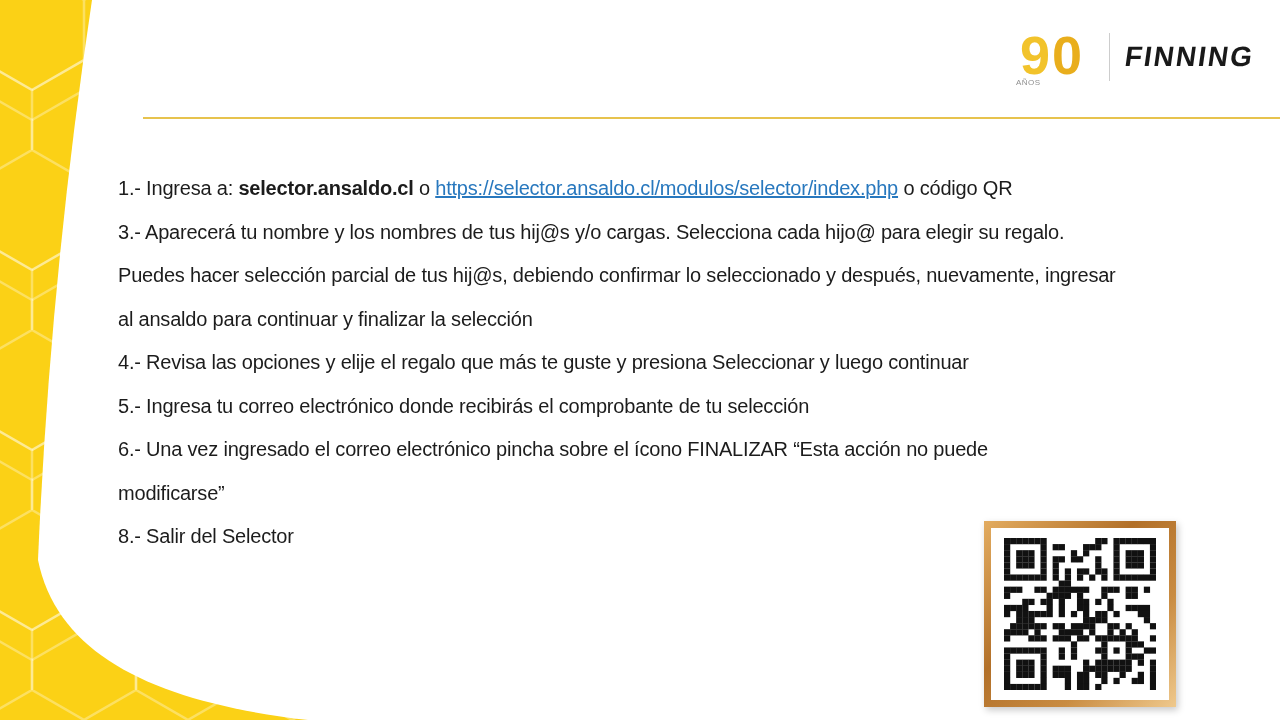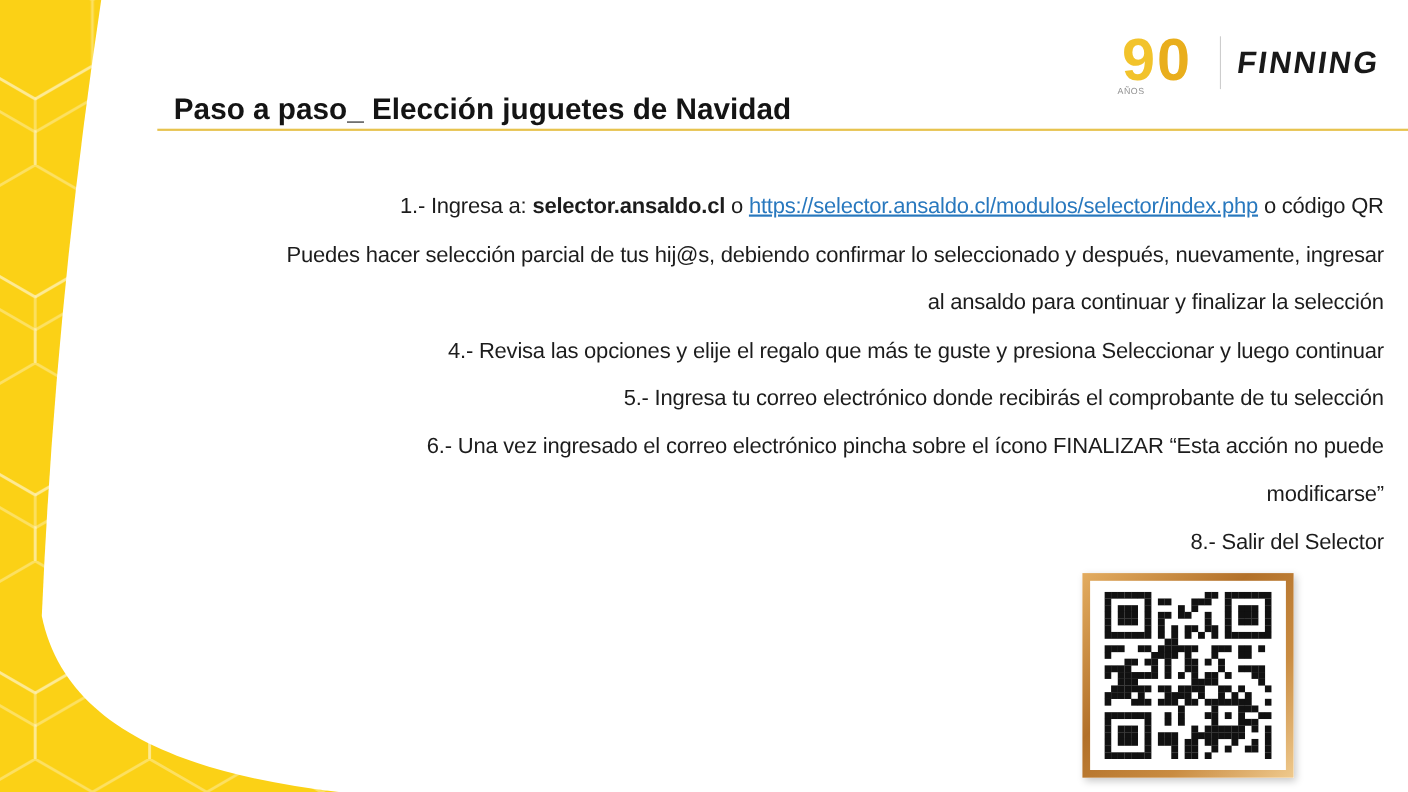--- a/index.html
+++ b/index.html
@@ -15,21 +15,21 @@
     font-size:27px;font-weight:700;color:#141414;letter-spacing:0;
   }
   .rule{
     position:absolute;left:143px;top:117px;width:1137px;height:2px;
     background:var(--rule-gold,#E7C34E);
   }
   
   .steps{position:absolute;left:118px;top:167px;width:1140px;}
   .line{
     height:43.5px;line-height:43.5px;font-size:20px;letter-spacing:-0.2px;
-    color:var(--text-color,#1C1C1C);white-space:nowrap;text-align:right;
+    color:var(--text-color,#1C1C1C);white-space:nowrap;
   }
   .seg-b{font-weight:700;}
   .seg-link{color:var(--link-blue,#2878BE);text-decoration:underline;cursor:pointer;}
   .seg-bb{color:var(--password-blue,#1B75BC);font-weight:700;}
   
   .logo{position:absolute;top:26px;right:20px;display:flex;align-items:center;gap:15px;height:62px;}
   .ninety{position:relative;width:78px;height:62px;}
   .digit{position:absolute;font-weight:800;font-size:54px;line-height:58px;top:0;}
   .digit-9{left:4px;color:#F2C32B;z-index:1;}
   .digit-0{left:36px;color:#E9AE1C;z-index:2;}
@@ -74,25 +74,25 @@
   <div class="logo">
     <div class="ninety">
       <span class="digit digit-9">9</span>
       <span class="digit digit-0">0</span>
       <span class="anos">AÑOS</span>
     </div>
     <div class="logo-divider"></div>
     <div class="brand">FINNING</div>
   </div>
 
-  <div class="title">Paso a paso_ Elección juguetes de Navidad</div>
   <div class="rule"></div>
 
   <div class="steps" id="steps">
       <div class="line"><span>1.- Ingresa a: </span><span class="seg-b">selector.ansaldo.cl</span><span> o </span><span class="seg-link">https://selector.ansaldo.cl/modulos/selector/index.php</span><span> o código QR</span></div>
+      <div class="line"><span>3.- Aparecerá tu nombre y los nombres de tus hij@s y/o cargas. Selecciona cada hijo@ para elegir su regalo.</span></div>
       <div class="line"><span>Puedes hacer selección parcial de tus hij@s, debiendo confirmar lo seleccionado y después, nuevamente, ingresar</span></div>
       <div class="line"><span>al ansaldo para continuar y finalizar la selección</span></div>
       <div class="line"><span>4.- Revisa las opciones y elije el regalo que más te guste y presiona Seleccionar y luego continuar</span></div>
       <div class="line"><span>5.- Ingresa tu correo electrónico donde recibirás el comprobante de tu selección</span></div>
       <div class="line"><span>6.- Una vez ingresado el correo electrónico pincha sobre el ícono FINALIZAR “Esta acción no puede</span></div>
       <div class="line"><span>modificarse”</span></div>
       <div class="line"><span>8.- Salir del Selector</span></div>
     </div>
 
   <div class="qr-frame">

